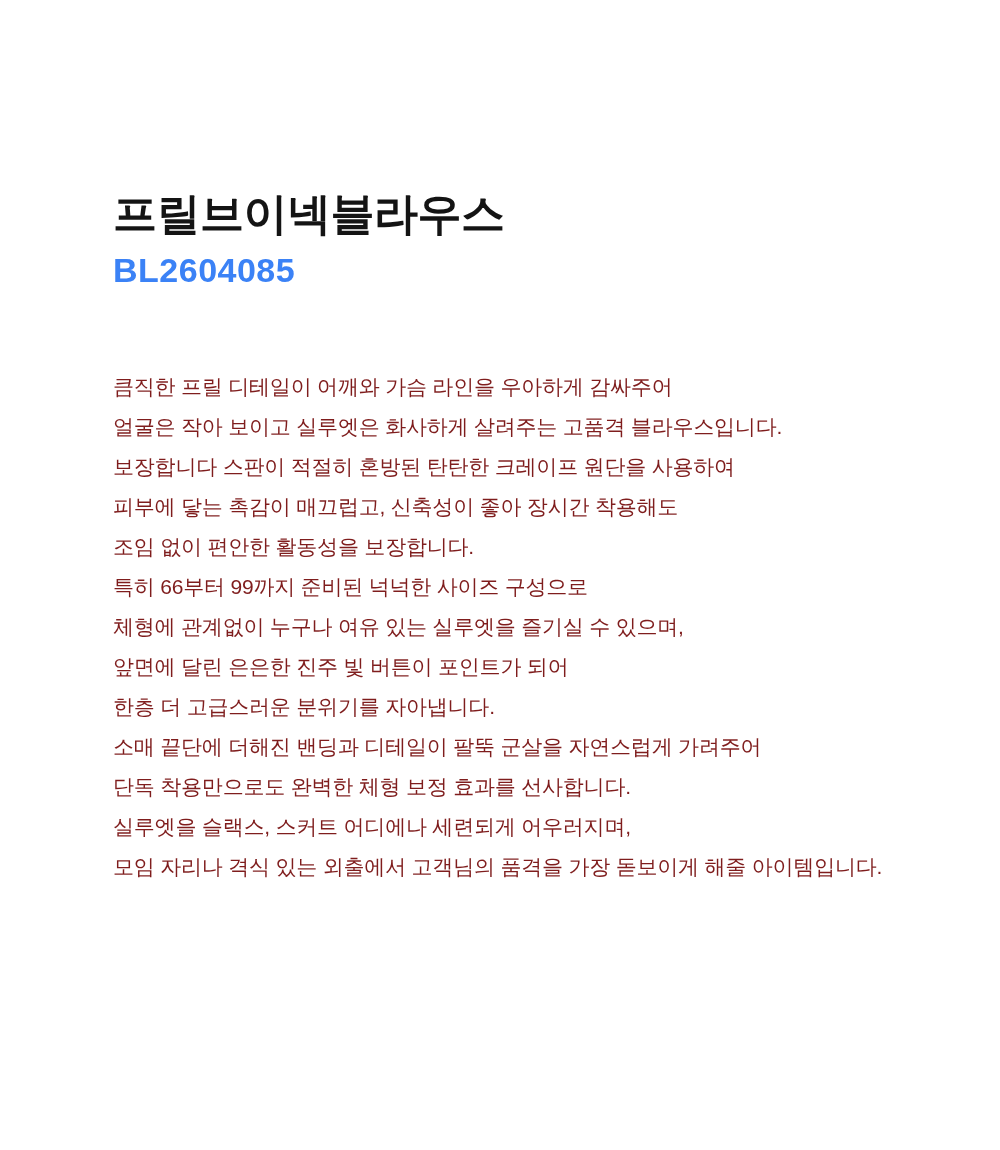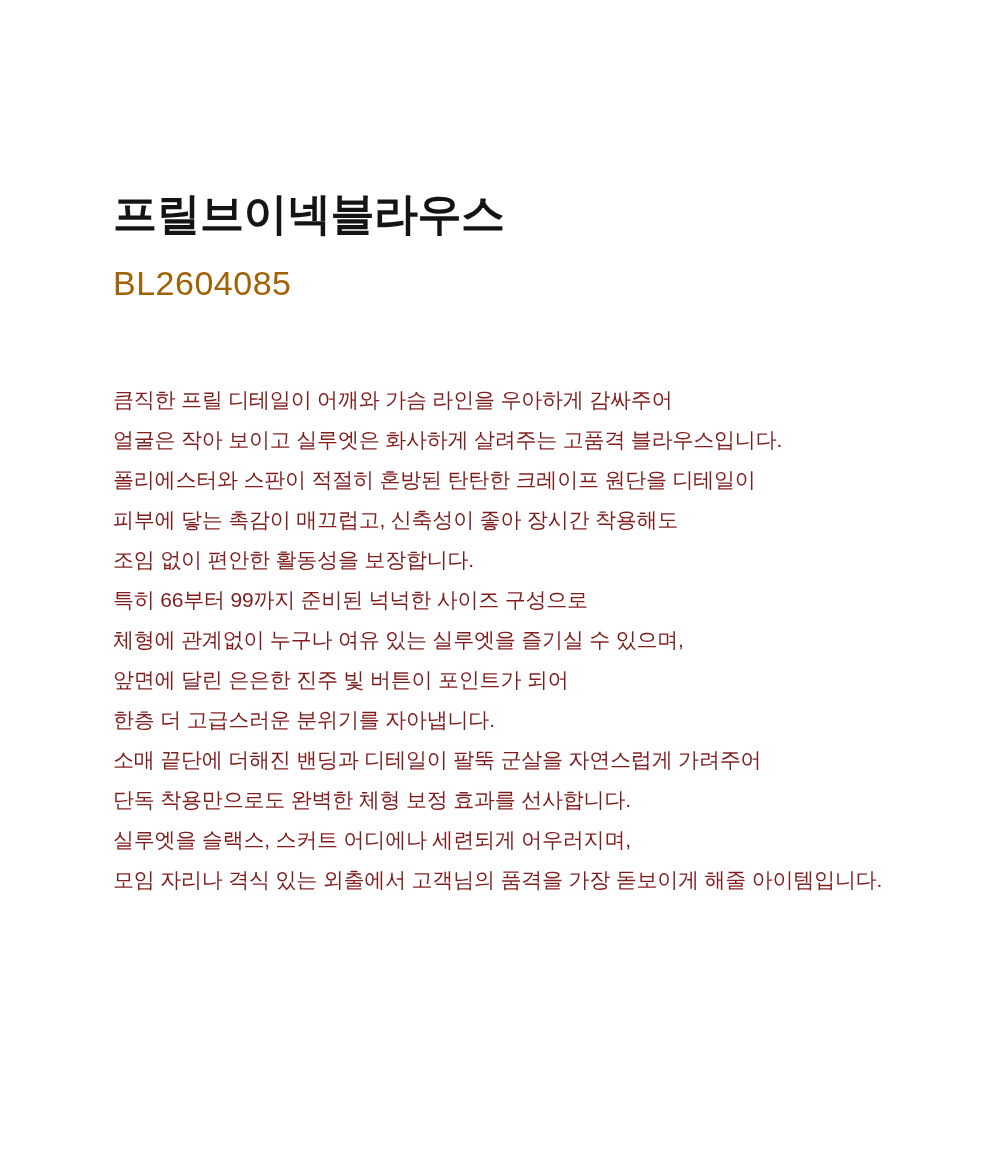--- a/index.html
+++ b/index.html
@@ -22,25 +22,25 @@
   }
   .product-title {
     margin: 0;
     font-size: 44px;
     line-height: 1.0;
     font-weight: 700;
     color: #141414;
     letter-spacing: -0.5px;
   }
   .product-code {
-    margin-top: 30px;
+    margin-top: 17px;
     font-size: 34px;
     line-height: 1.0;
-    font-weight: 400;
-    color: #a16207;
+    font-weight: 700;
+    color: #3b82f6;
     letter-spacing: 0.5px;
   }
   .product-description {
     margin-top: 80px;
   }
   .product-description p {
     margin: 0;
     font-size: 21px;
     line-height: 40px;
     font-weight: 400;
@@ -54,21 +54,21 @@
 
 <div class="page">
 
   <h1 class="product-title">프릴브이넥블라우스</h1>
 
   <div class="product-code">BL2604085</div>
 
   <div class="product-description">
     <p>큼직한 프릴 디테일이 어깨와 가슴 라인을 우아하게 감싸주어</p>
     <p>얼굴은 작아 보이고 실루엣은 화사하게 살려주는 고품격 블라우스입니다.</p>
-    <p>폴리에스터와 스판이 적절히 혼방된 탄탄한 크레이프 원단을 디테일이</p>
+    <p>보장합니다 스판이 적절히 혼방된 탄탄한 크레이프 원단을 사용하여</p>
     <p>피부에 닿는 촉감이 매끄럽고, 신축성이 좋아 장시간 착용해도</p>
     <p>조임 없이 편안한 활동성을 보장합니다.</p>
     <p>특히 66부터 99까지 준비된 넉넉한 사이즈 구성으로</p>
     <p>체형에 관계없이 누구나 여유 있는 실루엣을 즐기실 수 있으며,</p>
     <p>앞면에 달린 은은한 진주 빛 버튼이 포인트가 되어</p>
     <p>한층 더 고급스러운 분위기를 자아냅니다.</p>
     <p>소매 끝단에 더해진 밴딩과 디테일이 팔뚝 군살을 자연스럽게 가려주어</p>
     <p>단독 착용만으로도 완벽한 체형 보정 효과를 선사합니다.</p>
     <p>실루엣을 슬랙스, 스커트 어디에나 세련되게 어우러지며,</p>
     <p>모임 자리나 격식 있는 외출에서 고객님의 품격을 가장 돋보이게 해줄 아이템입니다.</p>

